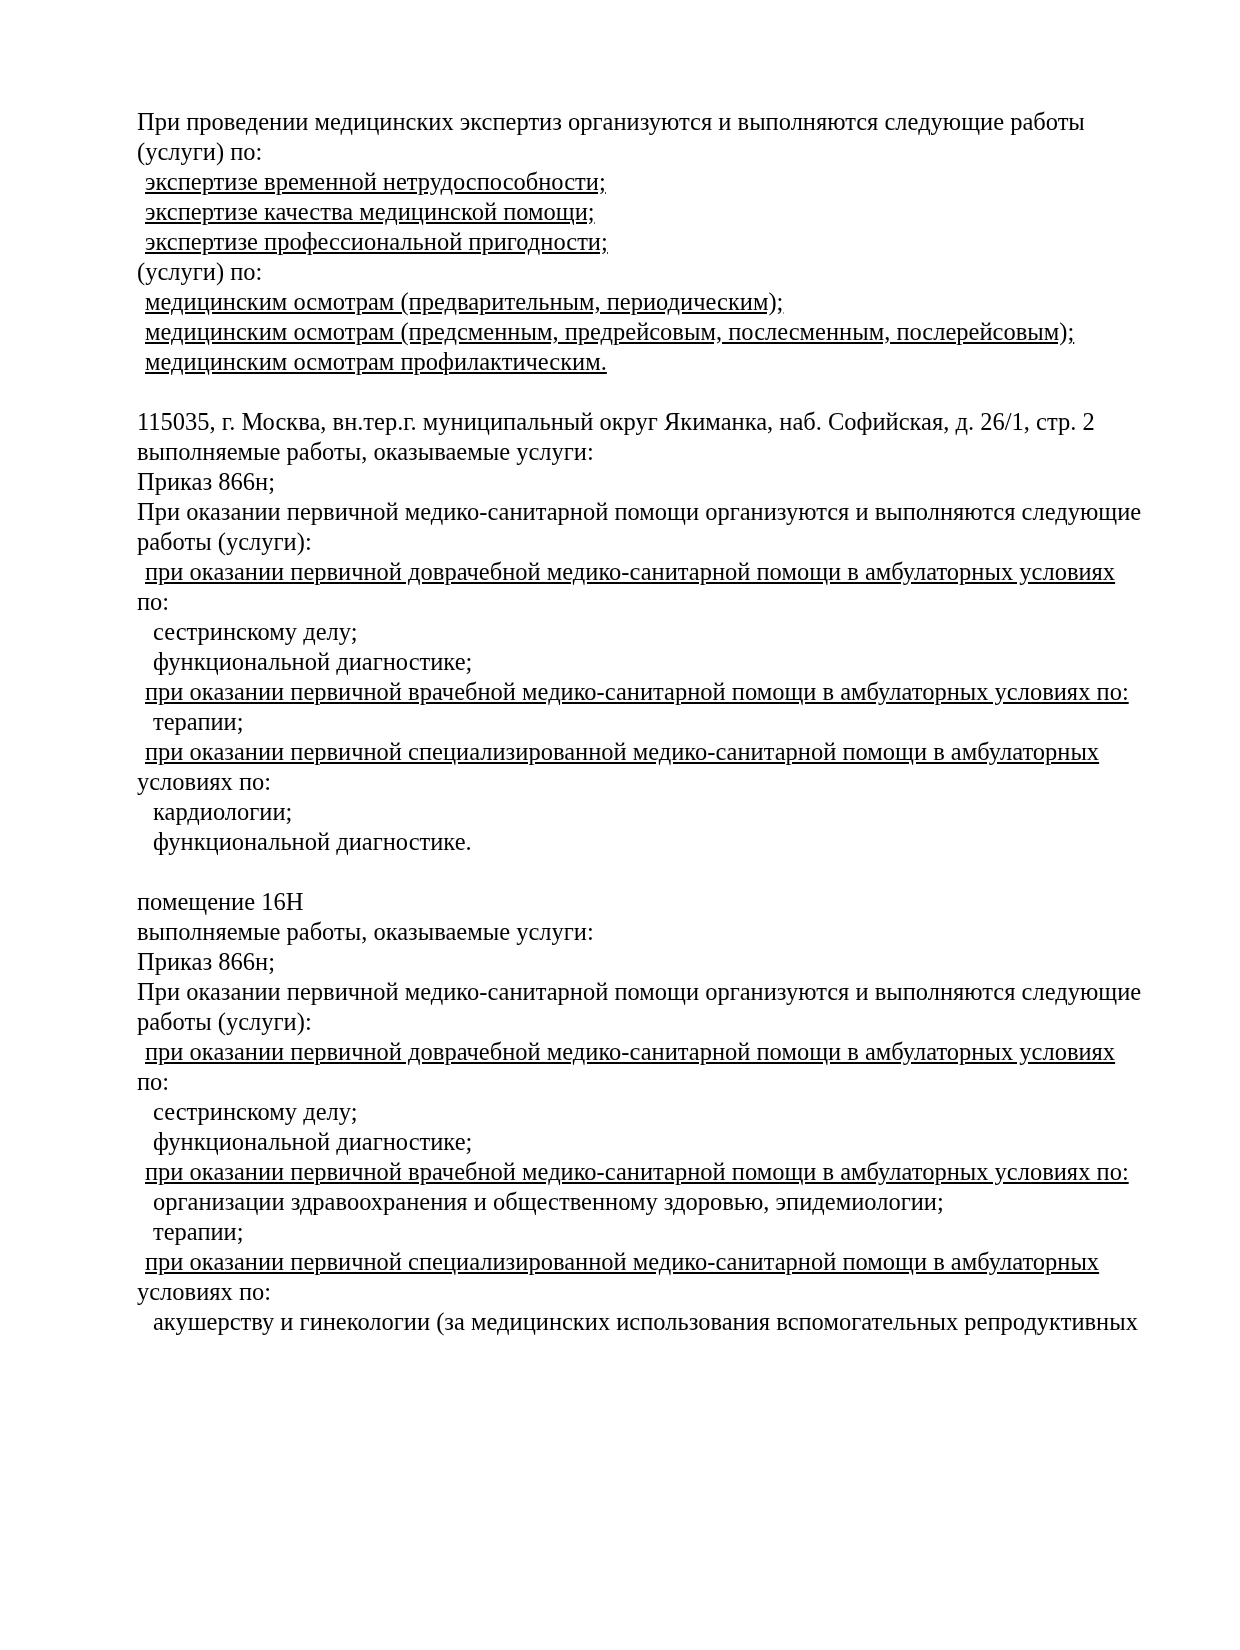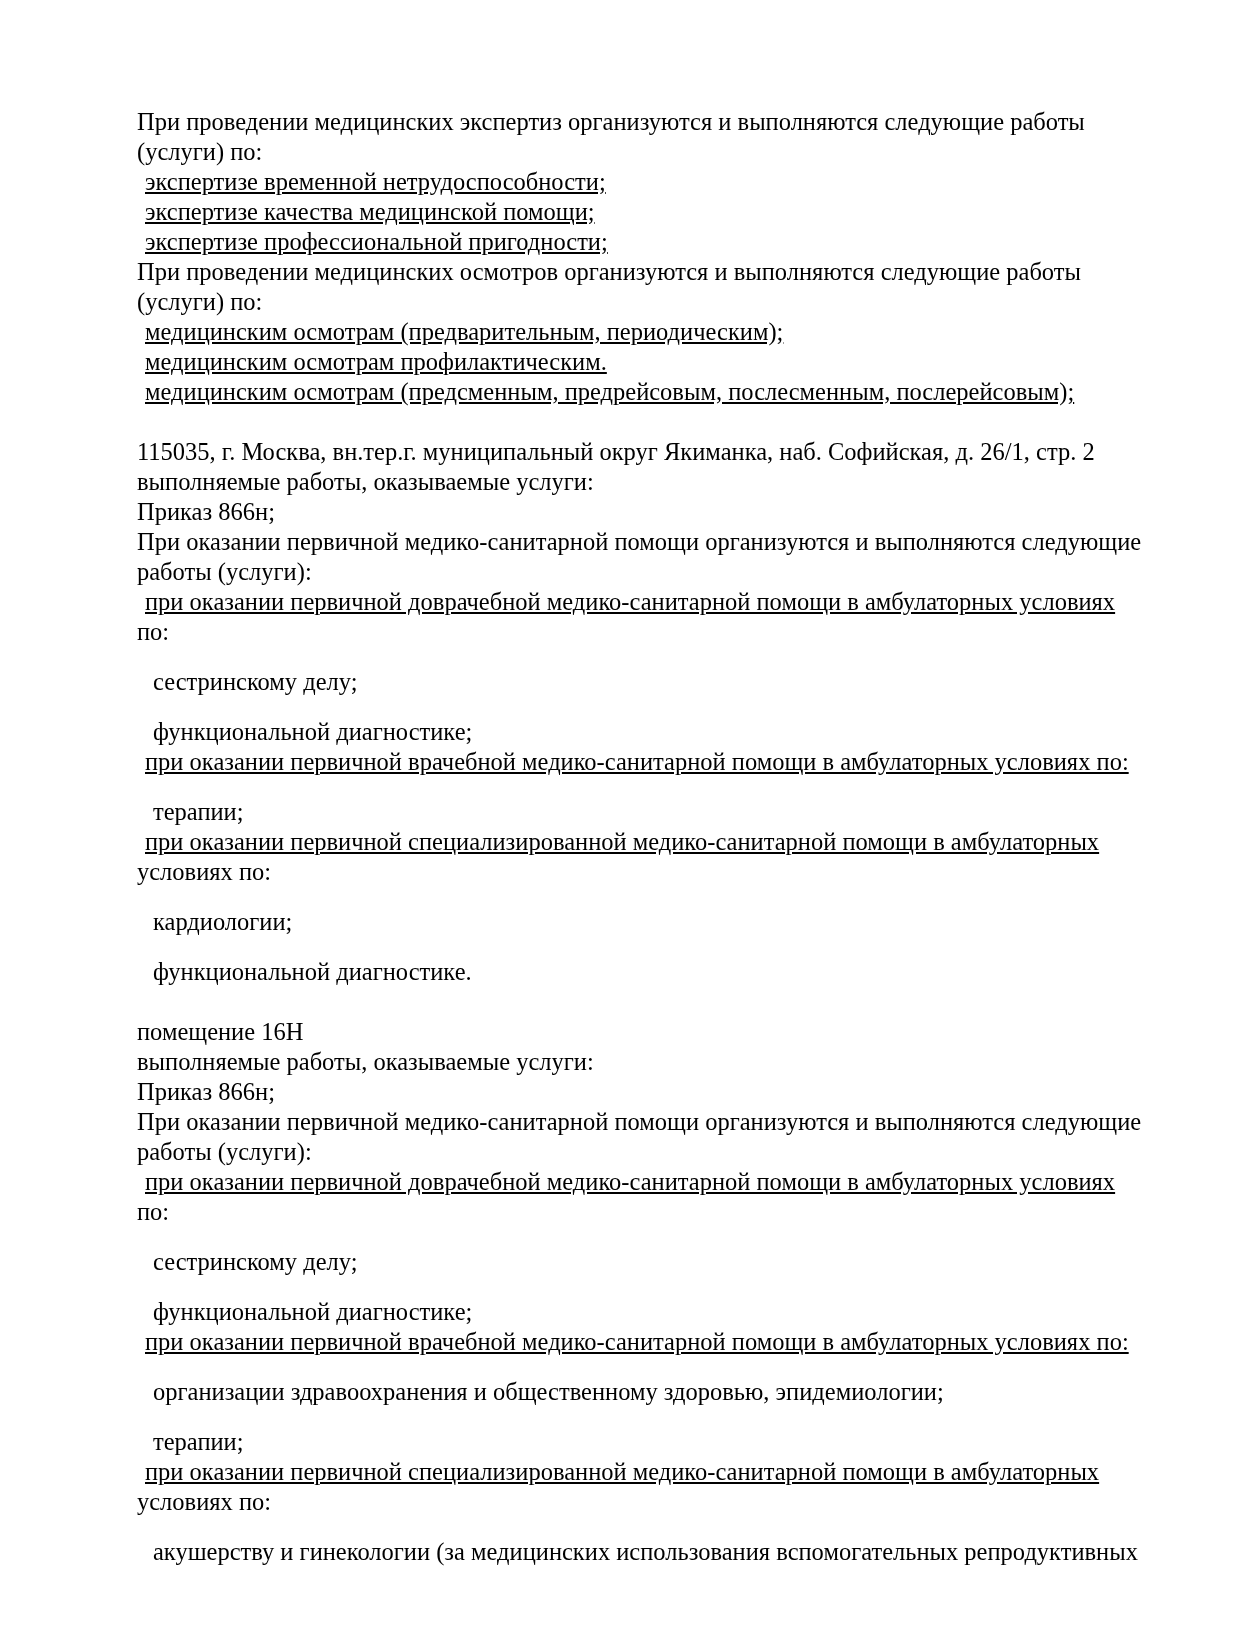--- a/index.html
+++ b/index.html
@@ -23,38 +23,37 @@
   }
   .doc-line {
     font-size: 24.5px;
     line-height: 30px;
     min-height: 30px;
     white-space: pre;
     letter-spacing: 0;
   }
   .indent-0 { padding-left: 0; }
   .indent-1 { padding-left: 8px; text-decoration: underline; }
-  .indent-2 { padding-left: 16px; margin-top: 20px; }
+  .indent-2 { padding-left: 16px; }
   .blank { min-height: 30px; }
 </style>
 </head>
 <body>
 
 <div class="page">
   <div id="doc-lines">
       <div class="doc-line indent-0">При проведении медицинских экспертиз организуются и выполняются следующие работы</div>
       <div class="doc-line indent-0">(услуги) по:</div>
       <div class="doc-line indent-1">экспертизе временной нетрудоспособности;</div>
       <div class="doc-line indent-1">экспертизе качества медицинской помощи;</div>
       <div class="doc-line indent-1">экспертизе профессиональной пригодности;</div>
-      <div class="doc-line indent-0">При проведении медицинских осмотров организуются и выполняются следующие работы</div>
       <div class="doc-line indent-0">(услуги) по:</div>
       <div class="doc-line indent-1">медицинским осмотрам (предварительным, периодическим);</div>
+      <div class="doc-line indent-1">медицинским осмотрам (предсменным, предрейсовым, послесменным, послерейсовым);</div>
       <div class="doc-line indent-1">медицинским осмотрам профилактическим.</div>
-      <div class="doc-line indent-1">медицинским осмотрам (предсменным, предрейсовым, послесменным, послерейсовым);</div>
       <div class="doc-line indent-0 blank"></div>
       <div class="doc-line indent-0">115035, г. Москва, вн.тер.г. муниципальный округ Якиманка, наб. Софийская, д. 26/1, стр. 2</div>
       <div class="doc-line indent-0">выполняемые работы, оказываемые услуги:</div>
       <div class="doc-line indent-0">Приказ 866н;</div>
       <div class="doc-line indent-0">При оказании первичной медико-санитарной помощи организуются и выполняются следующие</div>
       <div class="doc-line indent-0">работы (услуги):</div>
       <div class="doc-line indent-1">при оказании первичной доврачебной медико-санитарной помощи в амбулаторных условиях</div>
       <div class="doc-line indent-0">по:</div>
       <div class="doc-line indent-2">сестринскому делу;</div>
       <div class="doc-line indent-2">функциональной диагностике;</div>

